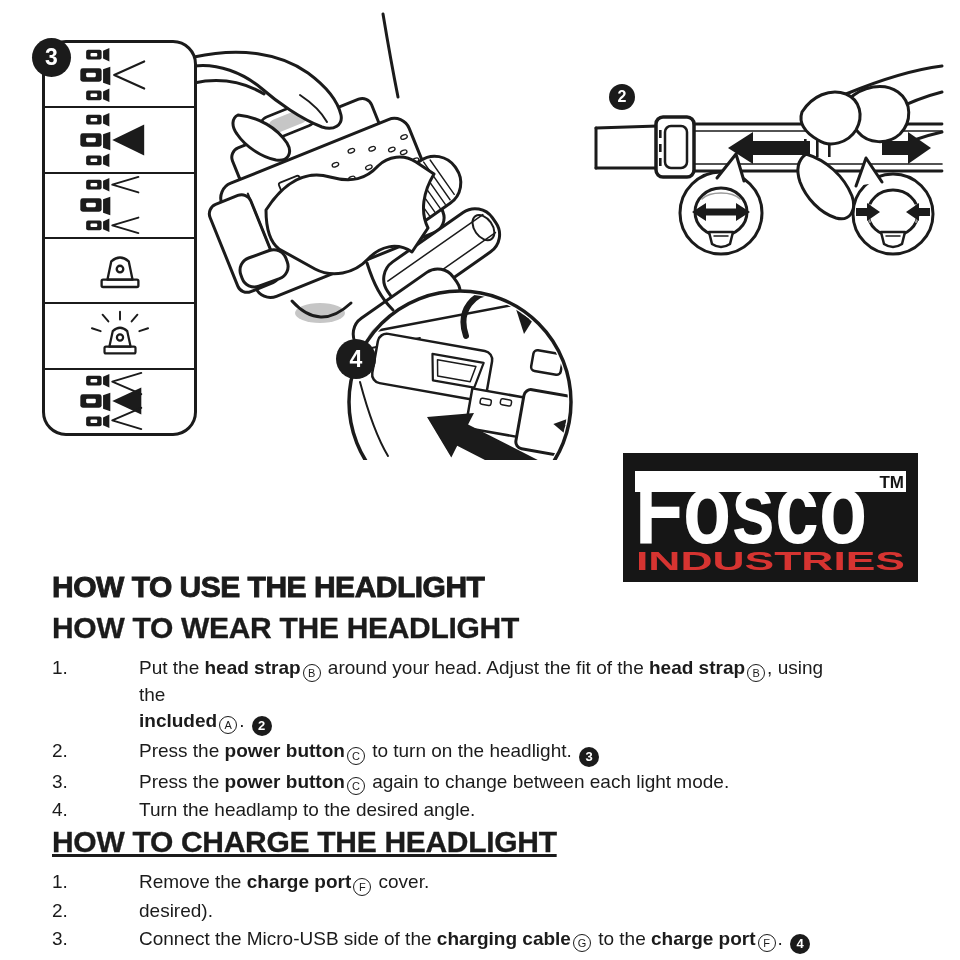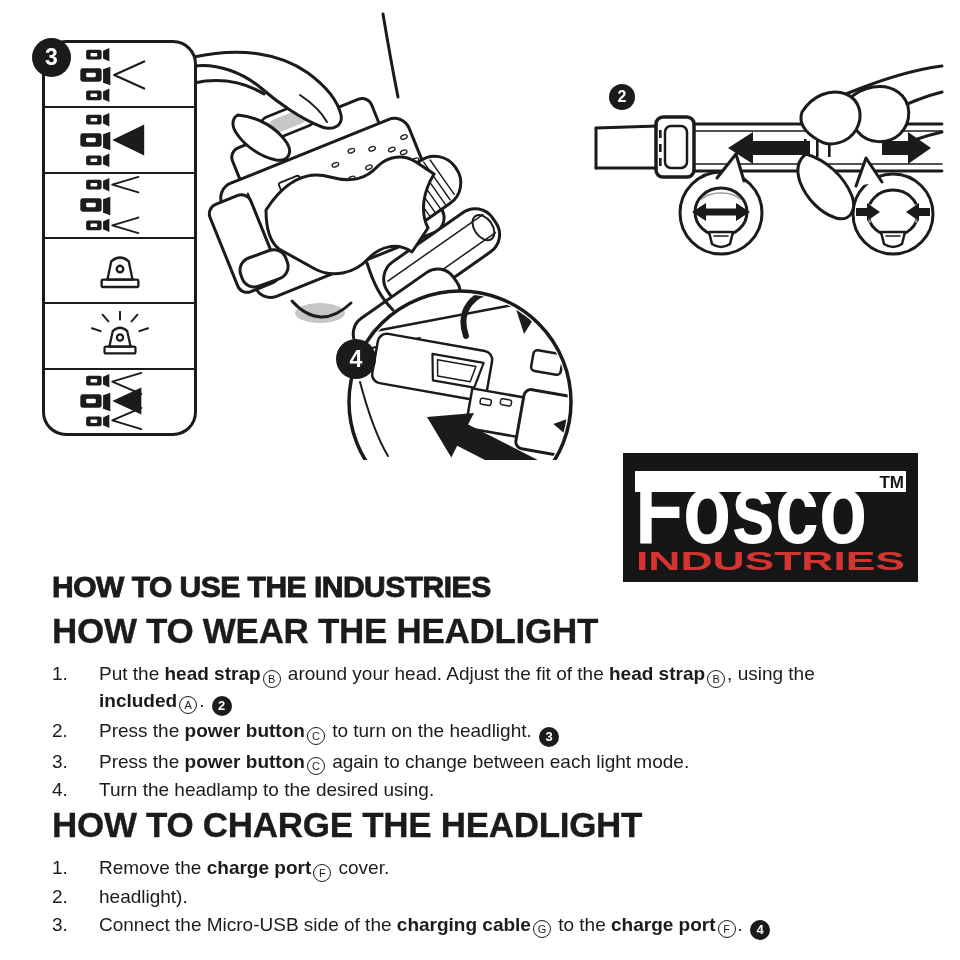--- a/index.html
+++ b/index.html
@@ -34,28 +34,28 @@
   #strap-art{left:590px;top:60px;z-index:1;}
   #logo{left:623px;top:453px;z-index:1;}
 
   
   #text-block{left:52px;top:570px;width:800px;z-index:2;}
   .h1{
     font-size:30px;font-weight:bold;letter-spacing:-0.5px;margin:0 0 7px 0;
     -webkit-text-stroke:0.9px var(--ink);
   }
   .section-heading{
-    font-size:35px;font-weight:bold;letter-spacing:-0.3px;margin:0 0 10px 0;
+    font-size:30px;font-weight:bold;letter-spacing:-0.3px;margin:0 0 10px 0;
     -webkit-text-stroke:0.3px var(--ink);
   }
-  .section-heading.later{margin-top:0;}
+  .section-heading.later{margin-top:0;text-decoration:underline;}
   .item{display:flex;margin-bottom:2px;font-size:19px;}
   .item .num{width:47px;flex:0 0 47px;line-height:26px;}
   .item .content{flex:1;}
-  .line{line-height:26px;}
+  .line{line-height:26px;margin-left:40px;}
   b{font-weight:bold;}
   .circle-letter{
     display:inline-flex;align-items:center;justify-content:center;
     width:18px;height:18px;border:1.6px solid var(--ink);border-radius:50%;
     font-size:11px;font-weight:normal;vertical-align:-2.5px;margin:0 2px;box-sizing:border-box;
   }
   .num-badge{
     display:inline-flex;align-items:center;justify-content:center;
     width:20px;height:20px;background:var(--ink);color:#fff;border-radius:50%;
     font-size:13px;font-weight:bold;vertical-align:-3.5px;margin-left:2px;
@@ -368,21 +368,21 @@
 
   <svg id="logo" class="abs" width="295" height="129" viewBox="0 0 295 129">
     <rect x="0" y="0" width="295" height="129" fill="var(--logo-bg)"></rect>
     <rect x="12" y="18" width="271" height="21" fill="#ffffff"></rect>
     <text x="281" y="35" text-anchor="end" font-family="Liberation Sans, sans-serif" font-size="17" font-weight="bold" fill="var(--logo-bg)">TM</text>
     <text x="12" y="90" font-family="Liberation Sans, sans-serif" font-size="100" font-weight="bold" fill="#ffffff" textLength="232" lengthAdjust="spacingAndGlyphs">Fosco</text>
     <text class="logo-red" x="13" y="117" font-family="Liberation Sans, sans-serif" font-size="25" font-weight="bold" textLength="269" lengthAdjust="spacingAndGlyphs">INDUSTRIES</text>
   </svg>
 
   <div id="text-block" class="abs">
-    <div class="h1">HOW TO USE THE INDUSTRIES</div>
+    <div class="h1">HOW TO USE THE HEADLIGHT</div>
     <div>
         <div class="section-heading">HOW TO WEAR THE HEADLIGHT</div>
         <div class="item">
           <div class="num">1.</div>
           <div class="content">
             <div class="line">Put the <b>head strap</b><span class="circle-letter">B</span> around your head. Adjust the fit of the <b>head strap</b><span class="circle-letter">B</span>, using the</div>
             <div class="line"><b>included</b><span class="circle-letter">A</span>. <span class="num-badge">2</span></div>
           </div>
         </div>
         <div class="item">
@@ -393,34 +393,34 @@
         </div>
         <div class="item">
           <div class="num">3.</div>
           <div class="content">
             <div class="line">Press the <b>power button</b><span class="circle-letter">C</span> again to change between each light mode.</div>
           </div>
         </div>
         <div class="item">
           <div class="num">4.</div>
           <div class="content">
-            <div class="line">Turn the headlamp to the desired using.</div>
+            <div class="line">Turn the headlamp to the desired angle.</div>
           </div>
         </div>
         <div class="section-heading later">HOW TO CHARGE THE HEADLIGHT</div>
         <div class="item">
           <div class="num">1.</div>
           <div class="content">
             <div class="line">Remove the <b>charge port</b><span class="circle-letter">F</span> cover.</div>
           </div>
         </div>
         <div class="item">
           <div class="num">2.</div>
           <div class="content">
-            <div class="line">headlight).</div>
+            <div class="line">desired).</div>
           </div>
         </div>
         <div class="item">
           <div class="num">3.</div>
           <div class="content">
             <div class="line">Connect the Micro-USB side of the <b>charging cable</b><span class="circle-letter">G</span> to the <b>charge port</b><span class="circle-letter">F</span>. <span class="num-badge">4</span></div>
           </div>
         </div>
       </div>
   </div>

